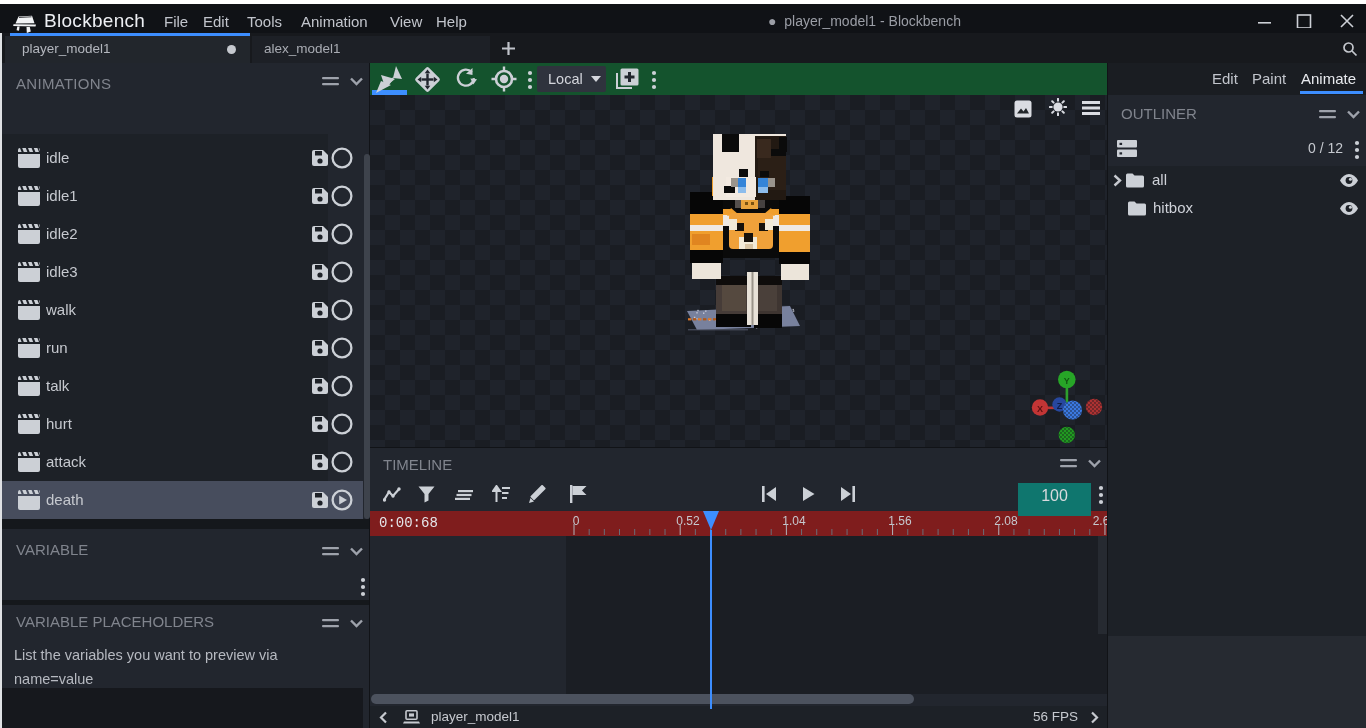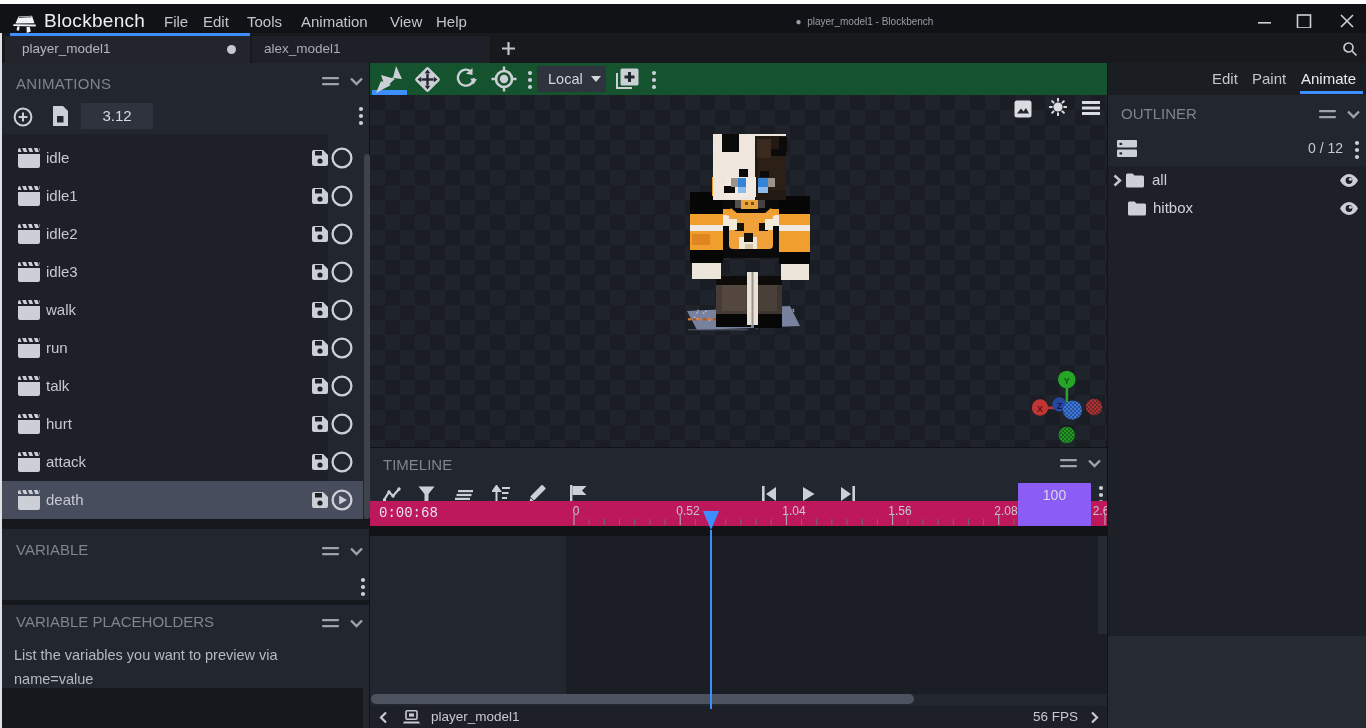--- a/index.html
+++ b/index.html
@@ -5,21 +5,21 @@
 * { margin:0; padding:0; box-sizing:border-box; }
 html,body { width:1366px; height:728px; overflow:hidden; background:#111317; }
 body { font-family:"Liberation Sans", sans-serif; color:#c6c9cf; position:relative; }
 .abs { position:absolute; }
 #topstrip { left:0; top:0; width:1366px; height:4px; background:#ffffff; }
 #leftline { left:0; top:33px; width:2px; height:695px; background:#dfe1e4; z-index:50; }
 
 #titlebar { left:0; top:4px; width:1366px; height:29px; background:#101216; }
 #titlebar .menu { position:absolute; top:3px; height:29px; line-height:29px; font-size:15px; color:#c2c5cc;text-align:center; }
 #bbname { position:absolute; left:44px; top:3px; height:29px; line-height:28px; font-size:19px; letter-spacing:0.3px; color:#edeff3; }
-#wintitle { position:absolute; left:471px; top:3px; width:787px; height:29px; line-height:29px; text-align:center; font-size:10px; color:#9b9ea6; }
+#wintitle { position:absolute; left:471px; top:3px; width:787px; height:29px; line-height:29px; text-align:center; font-size:14px; color:#9b9ea6; }
 
 #tabbar { left:0; top:33px; width:1366px; height:30px; background:#17191d; }
 #tabblue { left:10px; top:33px; width:240px; height:3px; background:#3d8eff; z-index:5; }
 .tab { position:absolute; top:36px; height:27px; font-size:13.5px; }
 #tab1 { left:5px; width:245px; background:#22262c; color:#b4b7be; }
 #tab2 { left:252px; width:238px; background:#1d2026; color:#a9acb3; }
 .tab span.tname { position:absolute; left:17px; top:5px; }
 #tab1 .dot { position:absolute; right:14px; top:9px; width:9px; height:9px; border-radius:50%; background:#c6c9cf; }
 
 #leftcol { left:0; top:63px; width:369px; height:665px; background:#22262e; }
@@ -43,29 +43,29 @@
 #ctoolbar { position:absolute; left:0; top:0; width:737px; height:32px; background:#14532d; }
 #toolblue { position:absolute; left:2px; top:27px; width:35px; height:5px; background:#3d8eff; }
 #localbtn { position:absolute; left:167px; top:3px; width:69px; height:26px; background:#2f333d; border-radius:2px; font-size:14.5px; color:#d4d6dc; line-height:26px; padding-left:11px; }
 #viewport { position:absolute; left:0; top:32px; width:737px; height:352px; overflow:hidden;
   background-color:#1a1d23;
   background-image:conic-gradient(#1f232b 0 25%, #1a1d23 0 50%, #1f232b 0 75%, #1a1d23 0); 
   background-size:30px 30px; }
 
 #tlhead { position:absolute; left:0; top:385px; width:737px; height:30px; background:#22262e; }
 #tltool { position:absolute; left:0; top:415px; width:737px; height:33px; background:#22262e; }
-#tlruler { position:absolute; left:0; top:438px; width:737px; height:25px; background:#be185d; }
+#tlruler { position:absolute; left:0; top:448px; width:737px; height:25px; background:#7f1d1d; }
 #tltime { position:absolute; left:9px; top:4px; font-family:"Liberation Mono", monospace; font-size:14px; color:#e4e6ea; }
 #tlbody { position:absolute; left:0; top:473px; width:737px; height:158px; background:#22262e; }
 #tltrack { position:absolute; left:196px; top:473px; width:541px; height:158px; background:#1b1e24; }
 #tlgutter { position:absolute; left:728px; top:473px; width:9px; height:98px; background:#262a31; }
 #tlscroll { position:absolute; left:0; top:631px; width:737px; height:12px; background:#22262e; }
 #tlthumb { position:absolute; left:1px; top:0px; width:543px; height:10px; background:#4c525e; border-radius:5px; }
 #statusbar { position:absolute; left:0; top:643px; width:737px; height:22px; background:#1d2127; }
-#num100 { position:absolute; left:648px; top:420px; width:73px; height:43px; background:#8b5cf6; text-align:center; line-height:25px; font-size:14px; color:#d8dade; }
+#num100 { position:absolute; left:648px; top:420px; width:73px; height:33px; background:#0f766e; text-align:center; line-height:25px; font-size:16px; color:#d8dade; }
 
 #rightcol { left:1108px; top:63px; width:258px; height:665px; background:#1d2127; }
 #modetabs { position:absolute; left:0; top:0; width:258px; height:32px; background:#1a1d22; font-size:15px; }
 #modetabs span { position:absolute; top:7px; }
 #animblue { position:absolute; left:192px; top:28px; width:63px; height:3px; background:#3d8eff; }
 #outhead { position:absolute; left:0; top:32px; width:258px; height:37px; background:#22262e; }
 #outtool { position:absolute; left:0; top:69px; width:258px; height:34px; background:#22262e; }
 #rbottom { position:absolute; left:0; top:573px; width:258px; height:92px; background:#262a31; }
 .orow { position:absolute; left:0; width:258px; height:28px; font-size:15px; color:#ced1d8; }
 svg { display:block; }
@@ -147,36 +147,20 @@
     <span class="tname" style="left:12px">alex_model1</span>
   </div>
 
 <div class="abs" id="leftcol">
   <div class="phead" style="top:0">
     <span class="ptitle">ANIMATIONS</span>
     <svg class="ic" style="left:322px;top:13px" width="44" height="12" viewBox="0 0 44 12">
       <rect x="0" y="1" width="17" height="2.2" rx="1" fill="#9ea2ab"></rect>
       <rect x="0" y="7" width="17" height="2.2" rx="1" fill="#9ea2ab"></rect>
       <path d="M29 2.5 L34.5 8 L40 2.5" fill="none" stroke="#9ea2ab" stroke-width="2.4"></path>
-    </svg>
-  </div>
-  <div id="subtool">
-    <svg class="ic" style="left:13px;top:9px" width="20" height="20" viewBox="0 0 20 20">
-      <circle cx="10" cy="10" r="8.4" fill="none" stroke="#ccd0d6" stroke-width="2"></circle>
-      <path d="M10 5.6 V14.4 M5.6 10 H14.4" stroke="#ccd0d6" stroke-width="2"></path>
-    </svg>
-    <svg class="ic" style="left:52px;top:7px" width="17" height="22" viewBox="0 0 17 22">
-      <path d="M1 1 H11 L16 6 V21 H1 Z" fill="#ccd0d6"></path>
-      <rect x="5" y="11" width="6.5" height="6.5" fill="#22262e"></rect>
-    </svg>
-    <div id="leninput">3.12</div>
-    <svg class="ic" style="left:358px;top:8px" width="6" height="20" viewBox="0 0 6 20">
-      <circle cx="3" cy="3" r="2.1" fill="#ccd0d6"></circle>
-        <circle cx="3" cy="10" r="2.1" fill="#ccd0d6"></circle>
-        <circle cx="3" cy="17" r="2.1" fill="#ccd0d6"></circle>
     </svg>
   </div>
   <div id="animlist">
     <div class="arow" style="top:5px">
       <svg class="ic" style="left:18px;top:9px" width="22" height="20">
           <use href="#clap"></use>
         </svg>
       <span class="aname">idle</span>
       <svg class="ic" style="left:312px;top:11px" width="16" height="16">
           <use href="#savei"></use>

